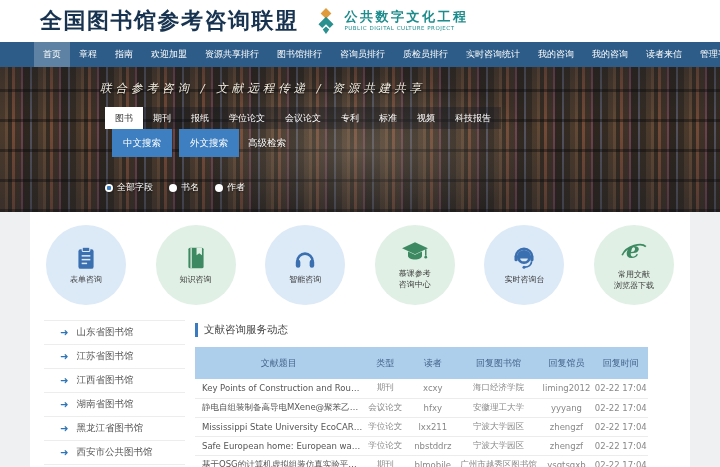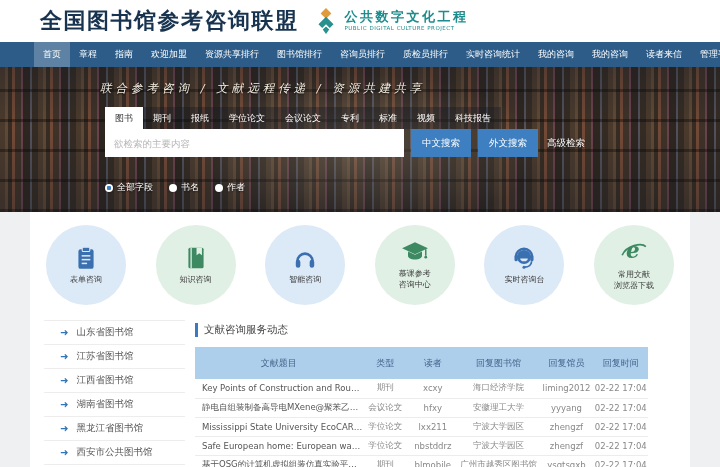--- a/index.html
+++ b/index.html
@@ -117,21 +117,20 @@
       <div class="tab">期刊</div>
       <div class="tab">报纸</div>
       <div class="tab">学位论文</div>
       <div class="tab">会议论文</div>
       <div class="tab">专利</div>
       <div class="tab">标准</div>
       <div class="tab">视频</div>
       <div class="tab">科技报告</div>
     </div>
     <div class="search-row">
-      <input class="search-input" type="text" placeholder="欲检索的主要内容" style="">
       <button class="btn-search">中文搜索</button>
       <button class="btn-search">外文搜索</button>
       <span class="advanced-link">高级检索</span>
     </div>
     <div class="radios">
       <span class="radio-opt selected">
         <span class="radio-dot"></span>
         <span>全部字段</span>
       </span>
       <span class="radio-opt">

